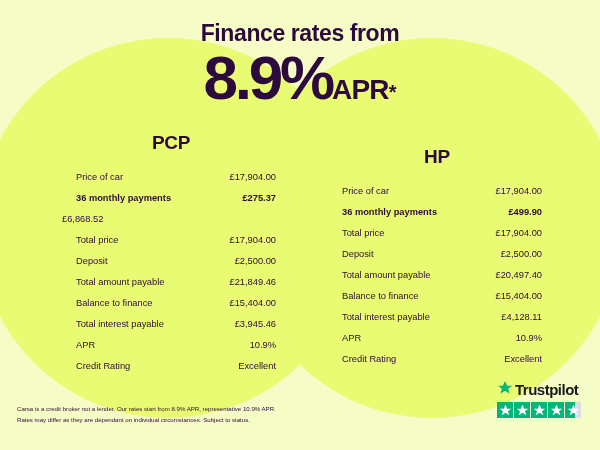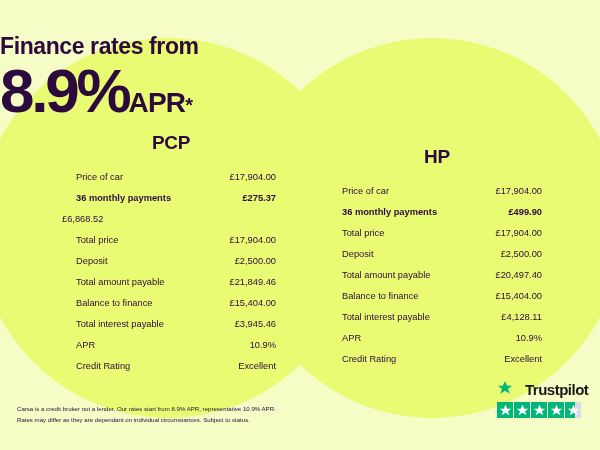--- a/index.html
+++ b/index.html
@@ -24,22 +24,23 @@
     position: absolute;
     border-radius: 50%;
     background: #e9fb72;
   }
   #venn-left  { left: -22px;  top: 38px;  width: 380px; height: 380px; }
   #venn-right { left: 242px;  top: 38px;  width: 380px; height: 380px; }
 
   
   #header {
     position: absolute;
-    left: 0; top: 17px;
+    left: 0; top: 4px;
     width: 600px;
+    text-align: center;
     z-index: 5;
   }
   #headline {
     margin: 0;
     padding-top: 17px;
     font-size: 23px;
     font-weight: bold;
     letter-spacing: -0.4px;
     color: #2d0a3d;
     line-height: 1.1;
@@ -117,21 +118,21 @@
   
   #trustpilot {
     position: absolute;
     left: 497px;
     top: 381px;
     z-index: 6;
   }
   #tp-wordmark {
     display: flex;
     align-items: center;
-    gap: 12px;
+    gap: 2px;
     height: 17px;
   }
   #tp-name {
     font-size: 15px;
     font-weight: bold;
     letter-spacing: -0.5px;
     color: #191919;
     line-height: 1;
   }
   #tp-stars {

